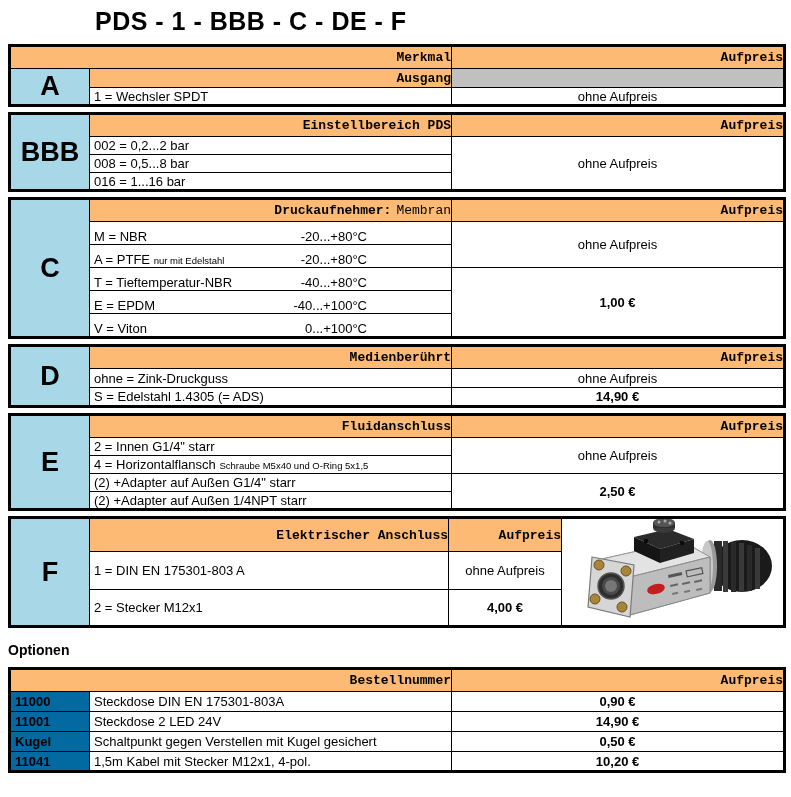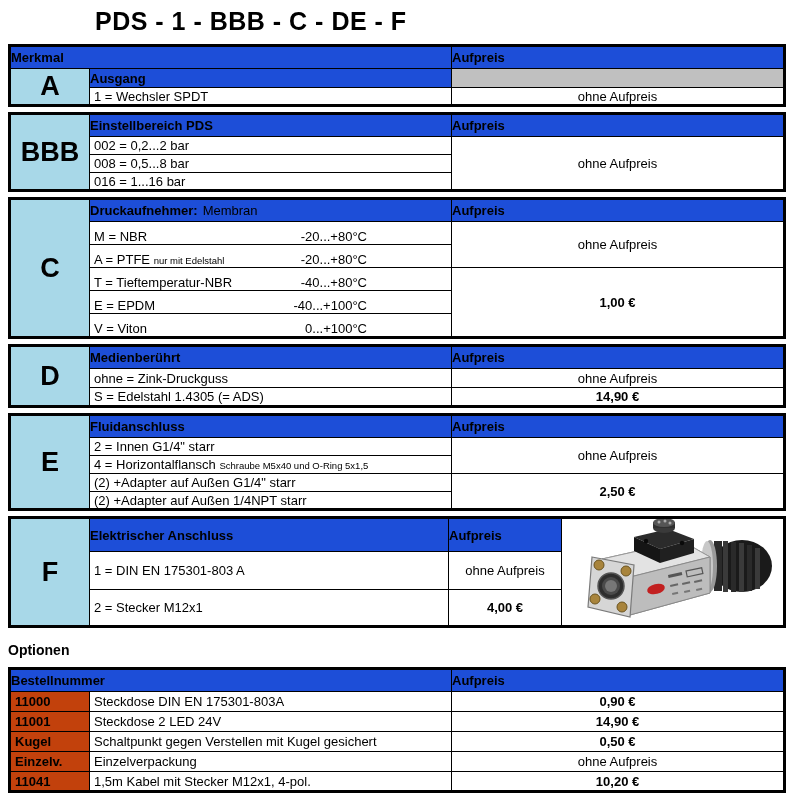--- a/index.html
+++ b/index.html
@@ -2,21 +2,21 @@
 <html><head>
 <meta charset="utf-8">
 <style>
   html,body{margin:0;padding:0;background:#fff;}
   body{width:791px;height:797px;font-family:"Liberation Sans",sans-serif;color:#000;overflow:hidden;}
   .page{padding:5px 8px 0 8px;}
   .doc-title{font-weight:bold;font-size:25px;margin:2px 0 8px 87px;letter-spacing:0.5px;}
   table{border-collapse:collapse;width:775px;table-layout:fixed;margin:0 0 5px 0;}
   table.sec{border:3px solid #000;}
   td{border:1px solid #000;font-size:13px;padding:0 4px;overflow:hidden;white-space:nowrap;}
-  td.hdr{background:#1d4ed8;font-weight:bold;text-align:left;padding:0;}
+  td.hdr{background:#fdba74;font-weight:bold;text-align:right;padding:0;font-family:Liberation Mono, monospace;}
   td.hdr-empty{background:#c0c0c0;}
   td.letter{background:#a8d8e8;font-weight:bold;font-size:27px;text-align:center;padding:0;}
   td.price{text-align:center;}
   td.price.bold{font-weight:bold;}
   .c-letter{width:80px;}
   .c-merkmal{width:362px;}
   .c-price{width:333px;}
   .cf-merkmal{width:359px;}
   .cf-price{width:113px;}
   .cf-img{width:223px;}
@@ -27,21 +27,21 @@
   tr.h18{height:18px;}
   tr.h17{height:17px;}
   tr.h33{height:33px;}
   tr.h36{height:36px;}
   tr.h20{height:20px;}
   .split{display:flex;justify-content:space-between;align-items:baseline;margin-top:7px;}
   .temp{padding-right:80px;}
   .note{font-size:9.5px;}
   .hdr-normal{font-weight:normal;margin-left:5px;}
   .options-title{font-weight:bold;font-size:14px;text-align:left;margin:14px 0 9px 0;width:775px;}
-  td.code-cell{background:#c2410c;font-weight:bold;}
+  td.code-cell{background:#0369a1;font-weight:bold;}
   td.img-cell{padding:0;text-align:center;vertical-align:middle;background:#fff;}
 </style>
 </head>
 <body>
 
 <div class="page">
 
   <div class="doc-title">PDS - 1 - BBB - C - DE - F</div>
 
   <table class="sec">
@@ -305,25 +305,20 @@
       <td class="code-cell">11001</td>
       <td>Steckdose 2 LED 24V</td>
       <td class="price bold">14,90 €</td>
     </tr>
     <tr class="h20">
       <td class="code-cell">Kugel</td>
       <td>Schaltpunkt gegen Verstellen mit Kugel gesichert</td>
       <td class="price bold">0,50 €</td>
     </tr>
     <tr class="h20">
-      <td class="code-cell">Einzelv.</td>
-      <td>Einzelverpackung</td>
-      <td class="price">ohne Aufpreis</td>
-    </tr>
-    <tr class="h20">
       <td class="code-cell">11041</td>
       <td>1,5m Kabel mit Stecker M12x1, 4-pol.</td>
       <td class="price bold">10,20 €</td>
     </tr>
   </tbody>
     </table>
 
 </div>
 
 </body></html>

